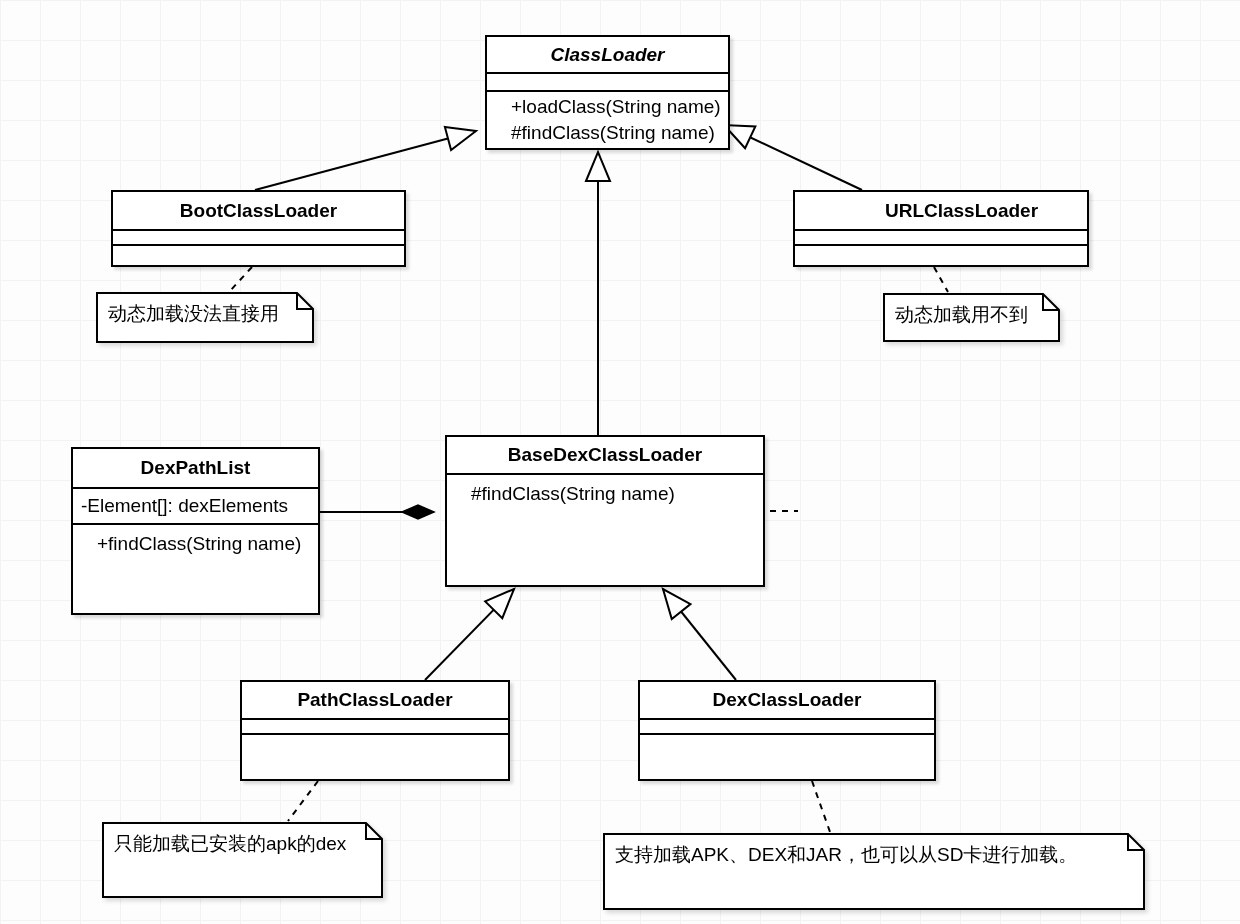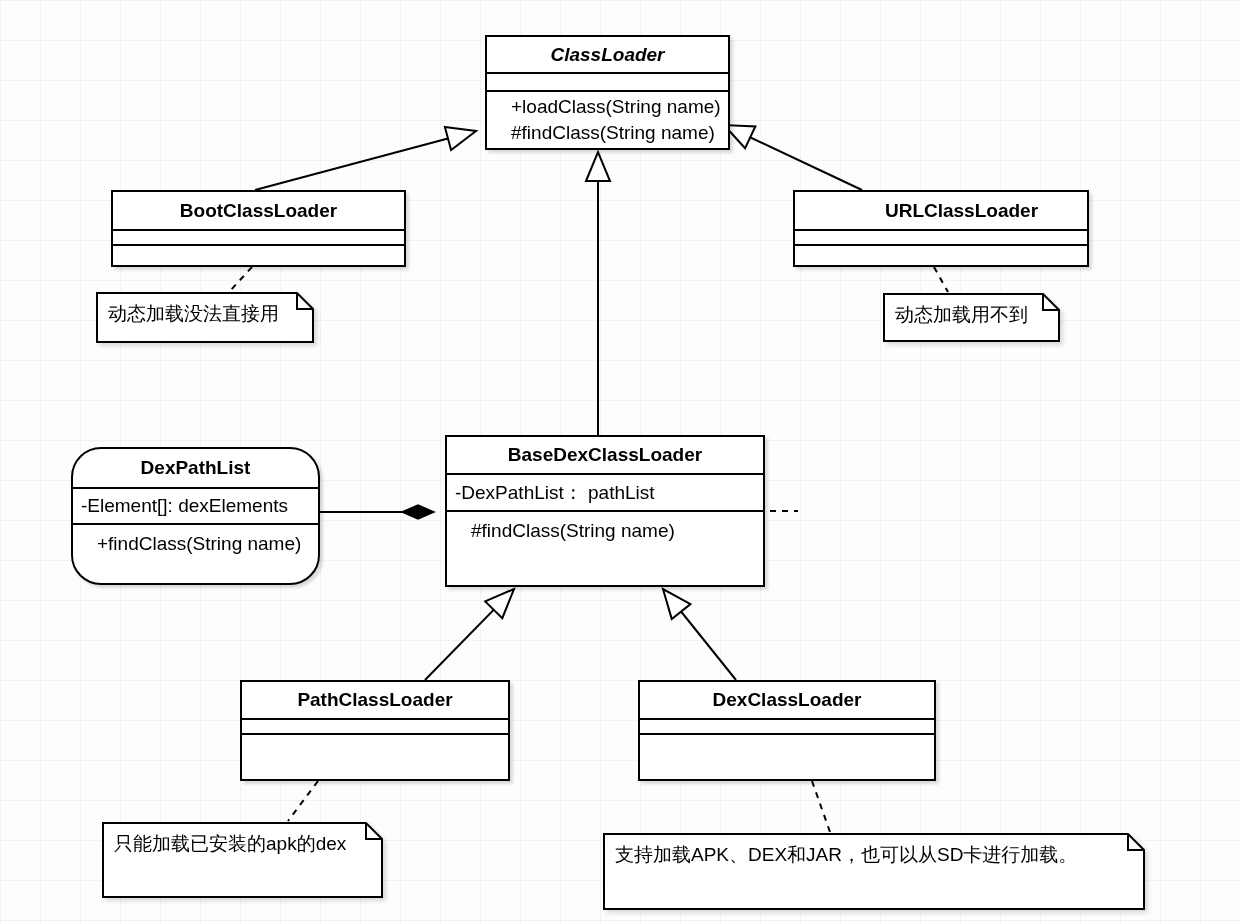--- a/index.html
+++ b/index.html
@@ -110,29 +110,26 @@
   </div>
 
   <div class="uml-class" style="left:785px;top:190px;width:296px;height:77px;">
     <div class="title" style="height:37px;padding-left:41px;">URLClassLoader</div>
     <div class="sec" style="height:15px;"></div>
     <div class="sec grow"></div>
   </div>
 
   <div class="uml-class" style="left:437px;top:435px;width:320px;height:152px;">
     <div class="title" style="height:36px;">BaseDexClassLoader</div>
-    <div class="sec vcenter" style="height:37px;">
-      <div class="member">-DexPathList： pathList</div>
-    </div>
     <div class="sec grow">
       <div class="member" style="padding-top:6px;">#findClass(String name)</div>
     </div>
   </div>
 
-  <div class="uml-class" style="left:63px;top:447px;width:249px;height:138px;border-radius:30px;">
+  <div class="uml-class" style="left:63px;top:447px;width:249px;height:168px;">
     <div class="title" style="height:38px;">DexPathList</div>
     <div class="sec vcenter" style="height:36px;">
       <div class="member">-Element[]: dexElements</div>
     </div>
     <div class="sec grow">
       <div class="member" style="padding-top:6px;">+findClass(String name)</div>
     </div>
   </div>
 
   <div class="uml-class" style="left:232px;top:680px;width:270px;height:101px;">

